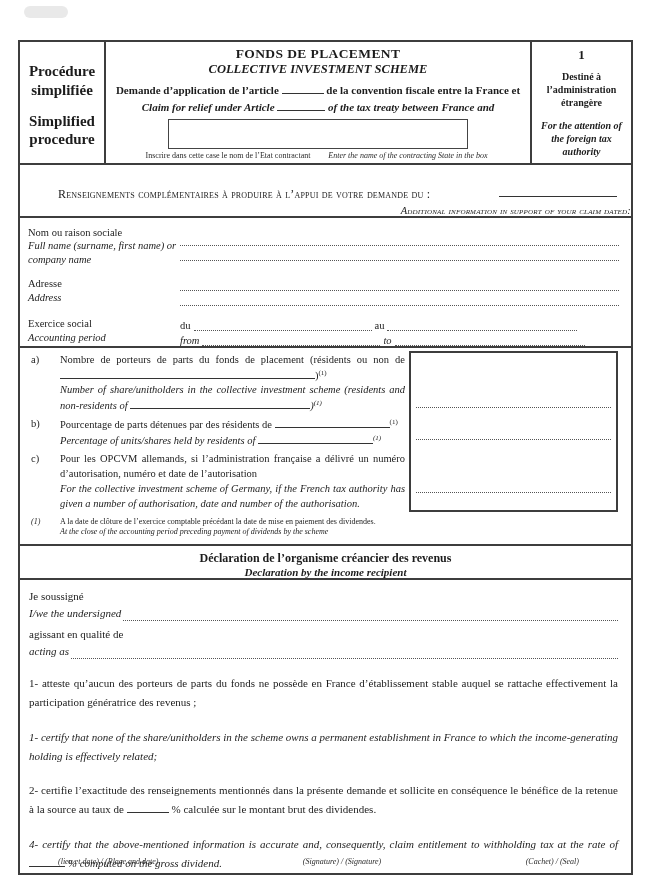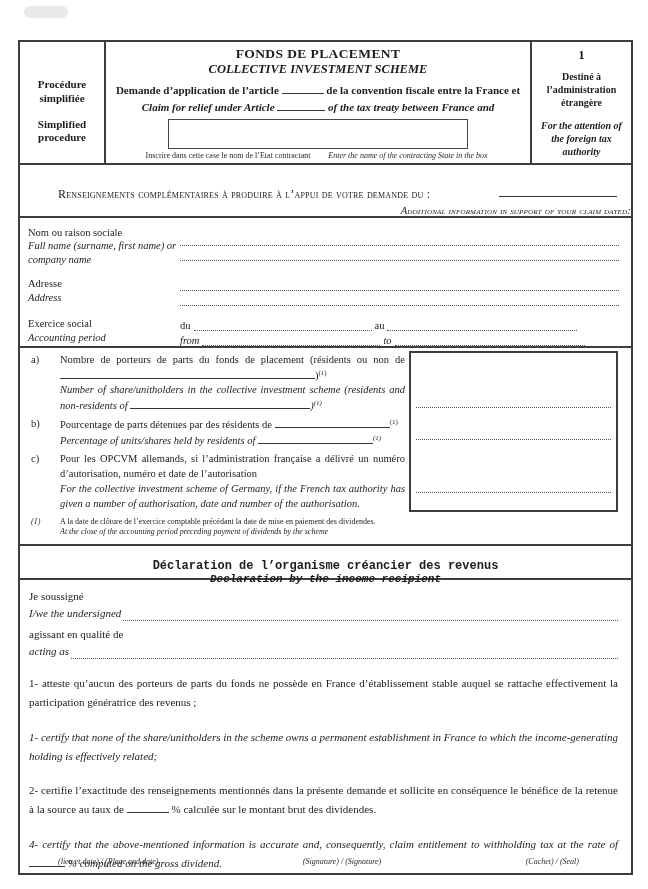--- a/index.html
+++ b/index.html
@@ -17,21 +17,21 @@
     border:2px solid #3d3d3d;
     display:flex; flex-direction:column;
     background:#fff;
   }
   .hl { border-bottom:2px solid #3d3d3d; }
 
   
   .header-row { display:flex; height:128px; overflow:hidden; }
   .header-left {
     width:86px; border-right:2px solid #3d3d3d; text-align:center;
-    font-weight:bold; font-size:11px; line-height:1.25; padding-top:36px;
+    font-weight:bold; font-size:15px; line-height:1.25; padding-top:20px;
   }
   .header-left .en { margin-top:12px; }
   .header-center { flex:1; text-align:center; padding-top:4px; overflow:hidden; }
   .title-fr { font-size:13.5px; font-weight:bold; letter-spacing:.4px; }
   .title-en { font-size:12.5px; font-weight:bold; font-style:italic; }
   .article-line { font-size:11px; font-weight:bold; margin-top:6px; }
   .article-line.en { font-style:italic; margin-top:4px; }
   .blank { display:inline-block; border-bottom:1px solid #333; height:11px; vertical-align:baseline; }
   .b42{width:42px}.b48{width:48px}.b255{width:255px}.b180{width:180px}.b115{width:115px}.b36{width:36px}
   .state-box { width:300px; height:30px; border:1px solid #444; margin:6px auto 2px auto; }
@@ -75,21 +75,21 @@
   .sup.i { font-style:italic; }
   .answer-box { position:absolute; top:3px; right:13px; width:209px; height:161px; border:2px solid #3d3d3d; }
   .answer-line { position:absolute; left:5px; right:5px; border-bottom:1.5px dotted #555; height:0; }
   .al1{top:54px}.al2{top:86px}.al3{top:139px}
   .footnote { display:flex; margin-top:5px; font-size:8px; line-height:1.3; }
   .footnote .ref { width:40px; padding-left:11px; font-style:italic; flex:none; }
   .footnote .txt { width:340px; }
   .footnote .en { font-style:italic; }
 
   
-  .decl-head { height:34px; text-align:center; padding-top:13px;font-family:Liberation Mono, monospace; }
+  .decl-head { height:34px; text-align:center; padding-top:5px; }
   .decl-head .fr { font-weight:bold; font-size:12px; }
   .decl-head .en { font-weight:bold; font-style:italic; font-size:11px; }
   .decl-body { flex:1; position:relative; padding:8px 13px 0 9px; font-size:11px; line-height:1.5; }
   .who-row { margin-bottom:5px; }
   .who-row .fill { display:flex; align-items:flex-end; }
   .who-row .fill .en { font-style:italic; padding-right:2px; }
   .fdots { flex:1; border-bottom:1.5px dotted #555; height:12px; }
   .para { text-align:justify; margin-top:15px; line-height:1.75;font-family:Liberation Serif, serif; }
   .para.en { font-style:italic; }
   .sig-row { position:absolute; bottom:5px; left:0; right:0; display:flex;

